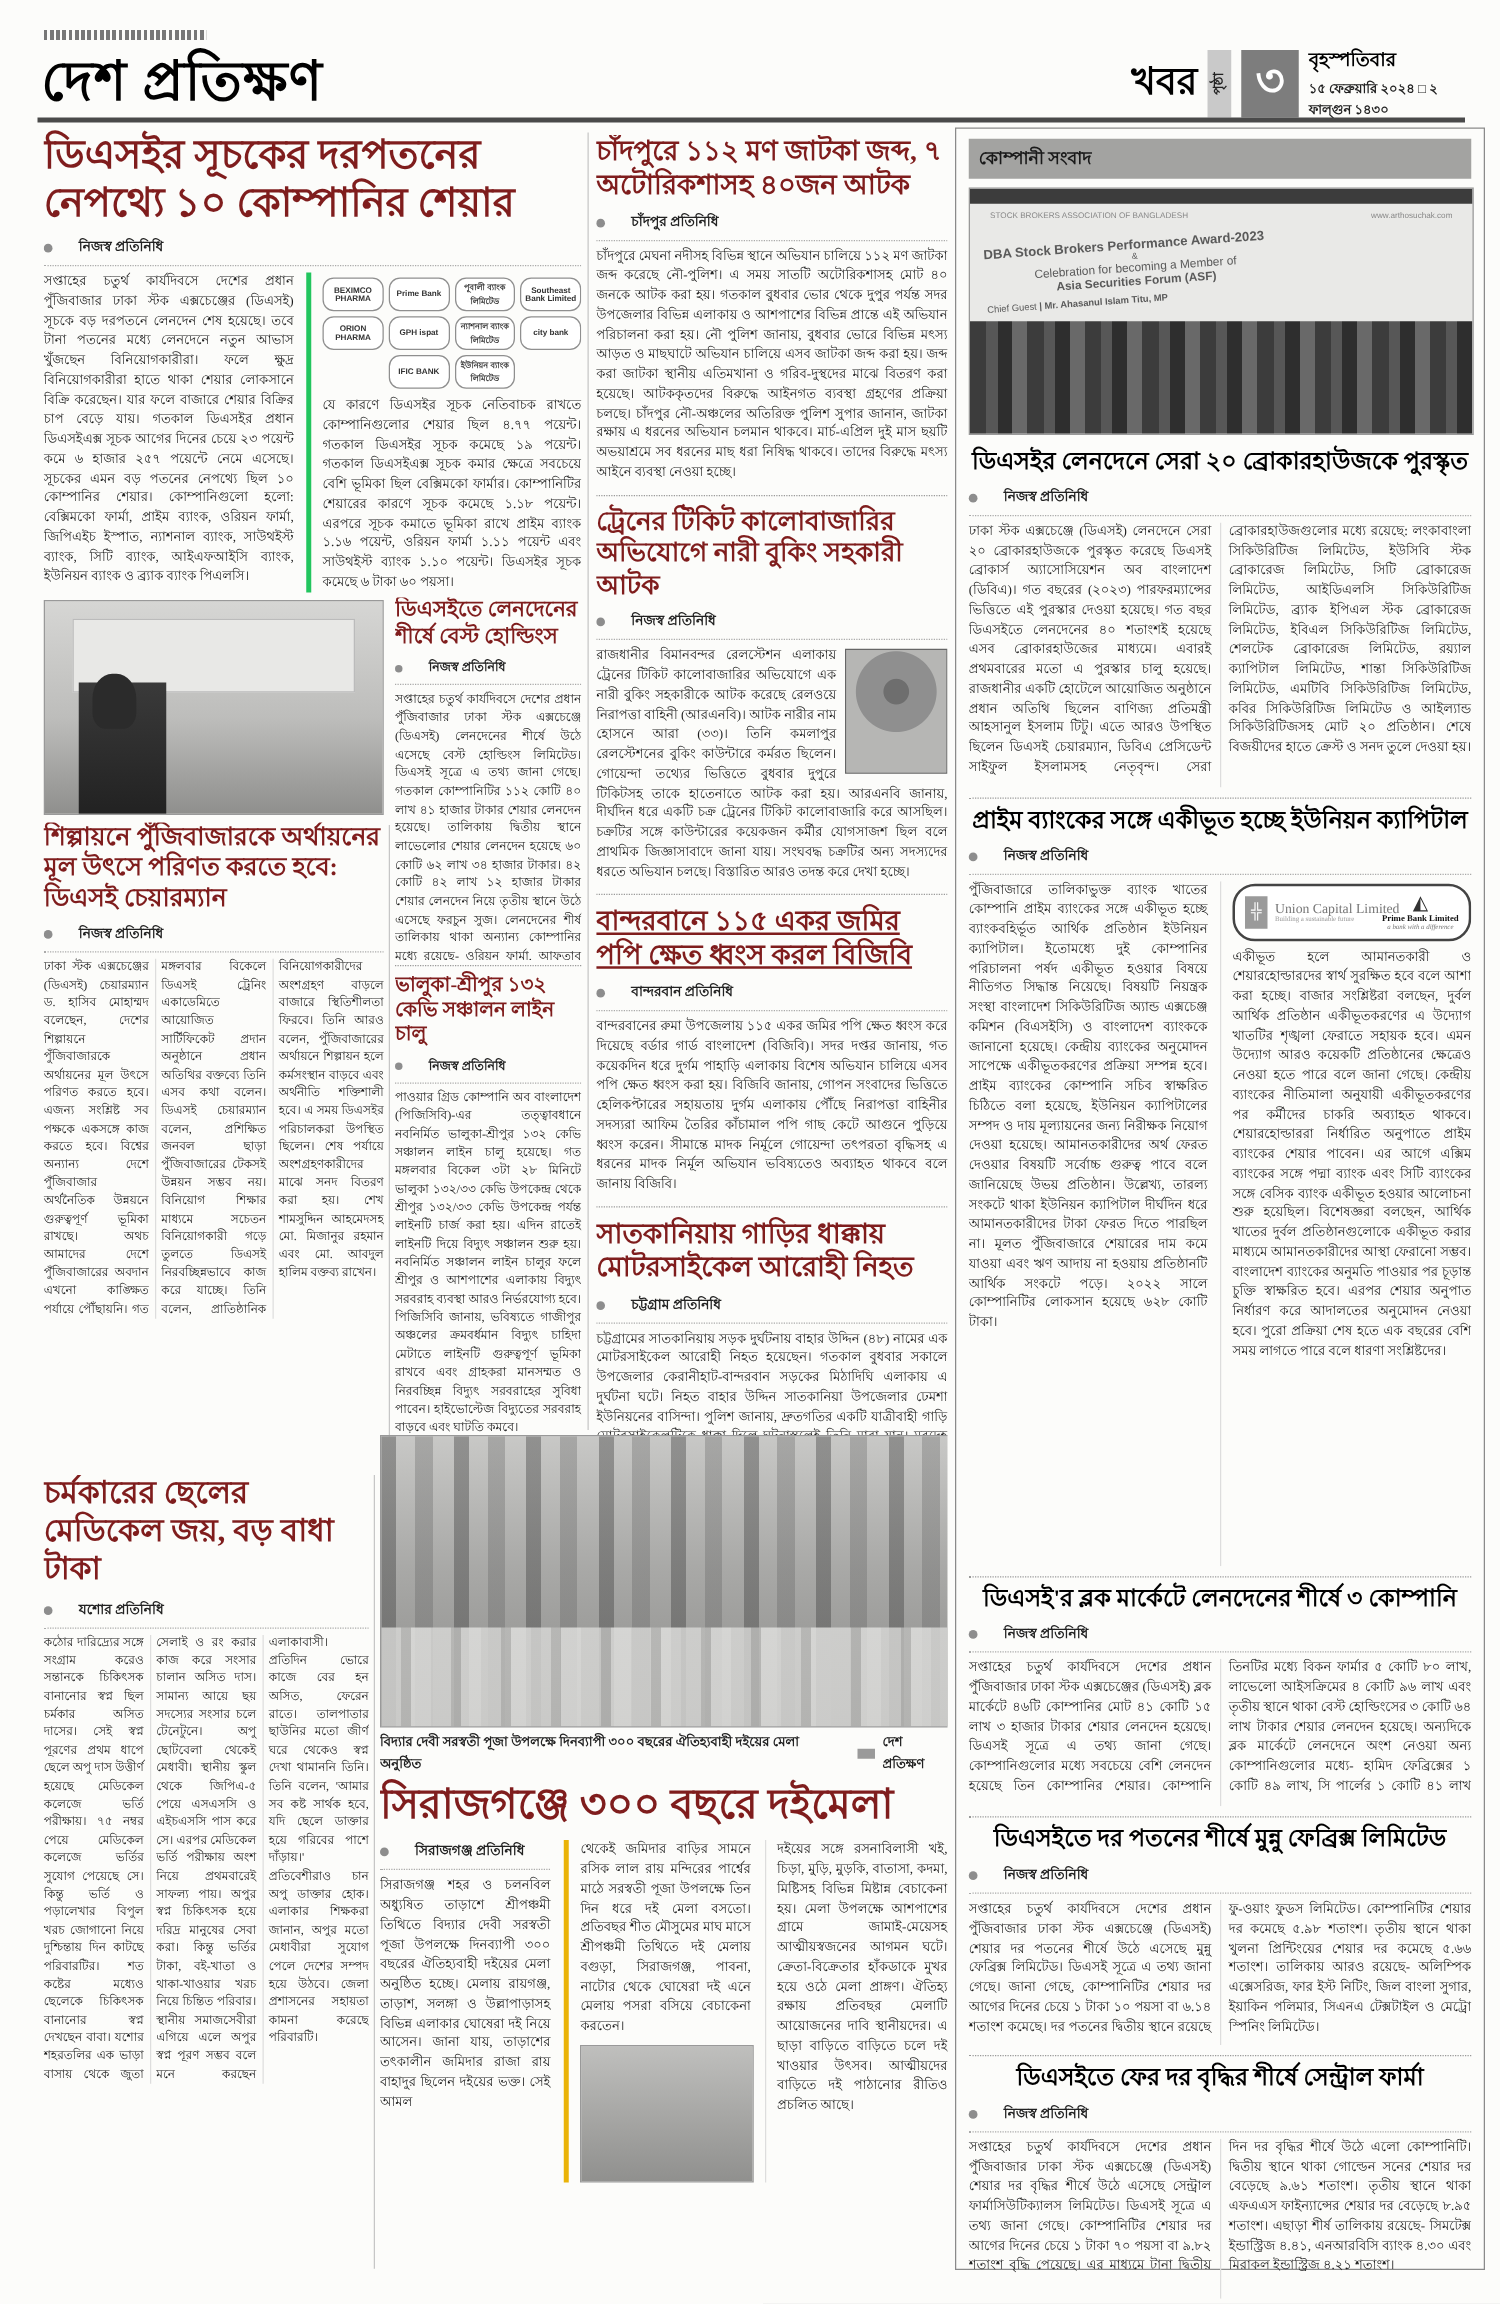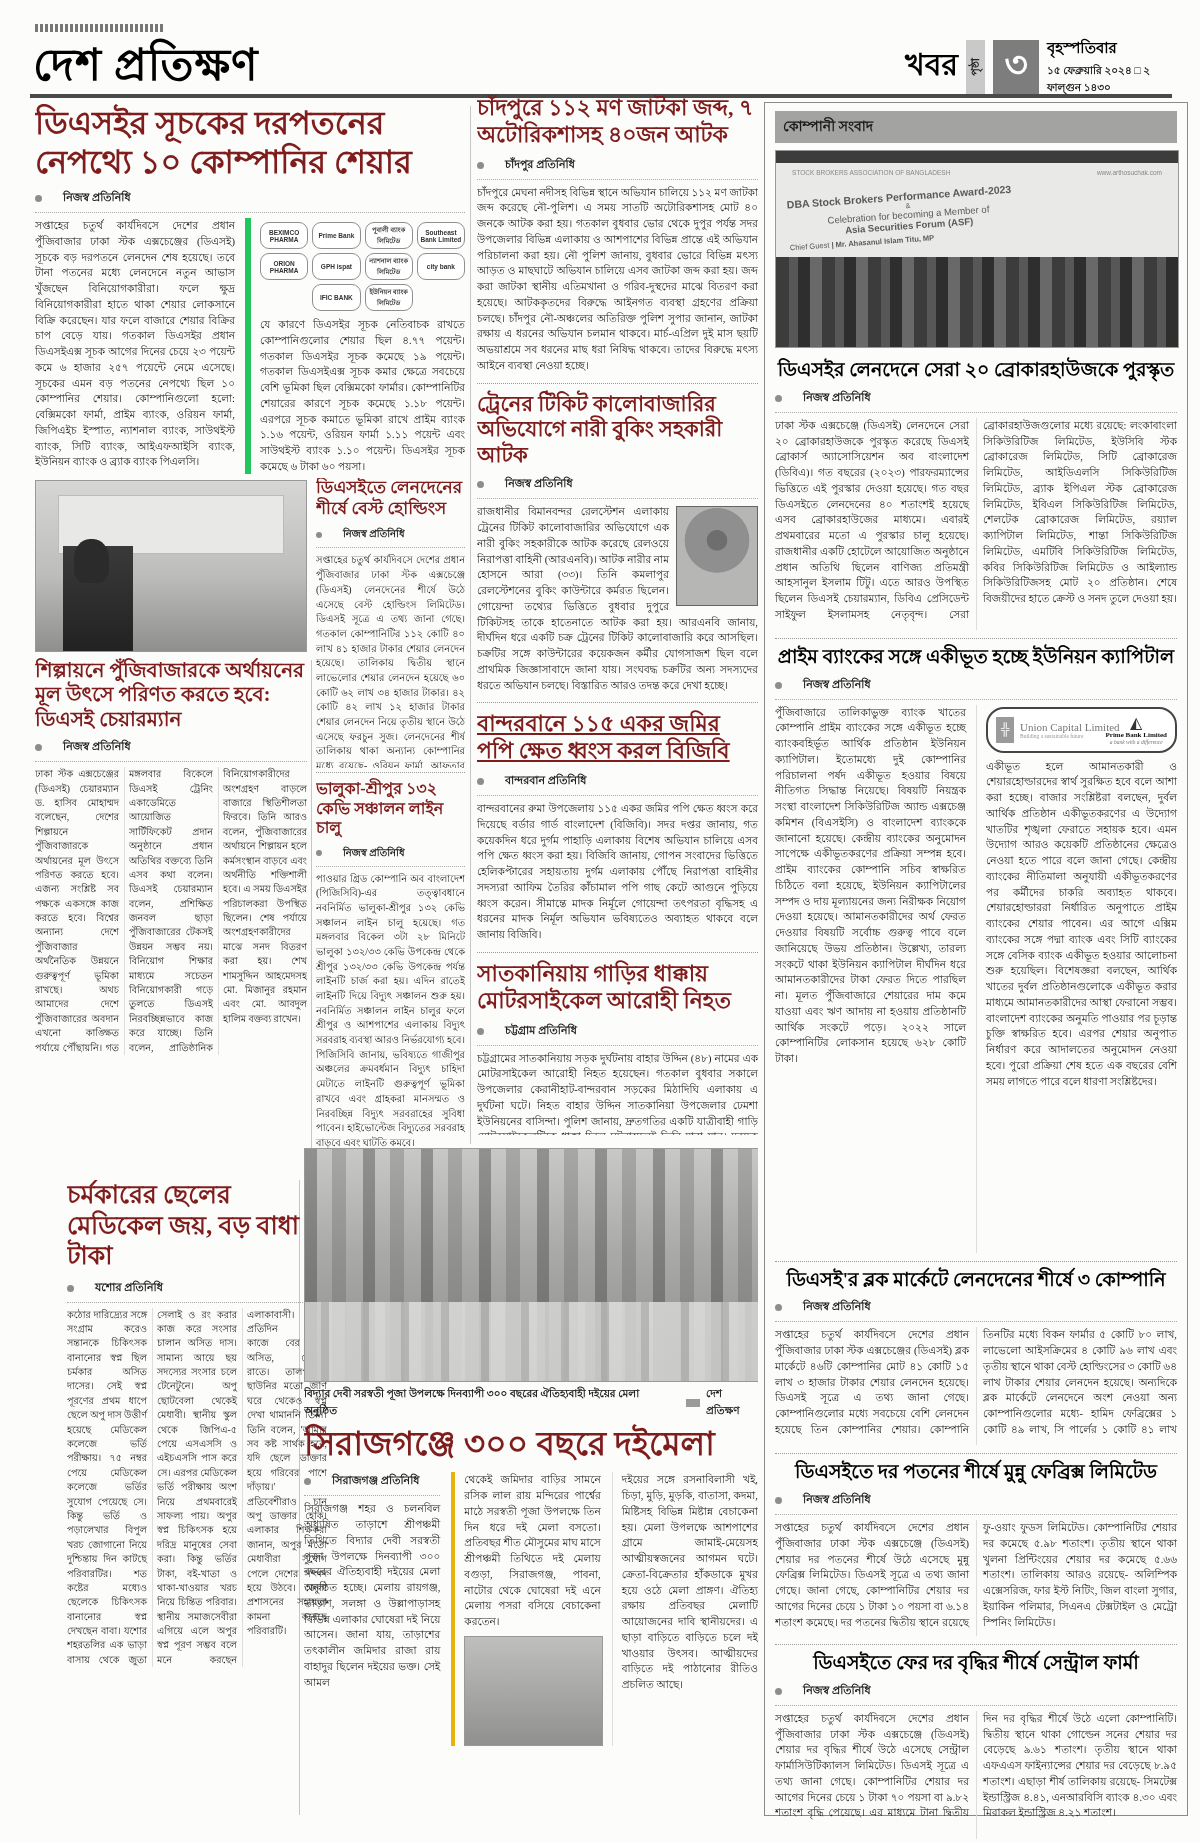--- a/index.html
+++ b/index.html
@@ -63,21 +63,21 @@
   <div class="vline" style="left:299px;top:1180px;height:635px;"></div>
 
   <div class="art" style="left:35px;top:104px;width:430px;height:370px;">
     <div class="hl" style="font-size:32px;">ডিএসইর সূচকের দরপতনের নেপথ্যে ১০ কোম্পানির শেয়ার</div>
     <div class="by">
       <span class="dot"></span>
       <span>নিজস্ব প্রতিনিধি</span>
     </div>
     <div style="display:flex;gap:10px;">
       <div class="bd" style="flex:0 0 200px;">সপ্তাহের চতুর্থ কার্যদিবসে দেশের প্রধান পুঁজিবাজার ঢাকা স্টক এক্সচেঞ্জের (ডিএসই) সূচকে বড় দরপতনে লেনদেন শেষ হয়েছে। তবে টানা পতনের মধ্যে লেনদেনে নতুন আভাস খুঁজছেন বিনিয়োগকারীরা। ফলে ক্ষুদ্র বিনিয়োগকারীরা হাতে থাকা শেয়ার লোকসানে বিক্রি করেছেন। যার ফলে বাজারে শেয়ার বিক্রির চাপ বেড়ে যায়। গতকাল ডিএসইর প্রধান ডিএসইএক্স সূচক আগের দিনের চেয়ে ২৩ পয়েন্ট কমে ৬ হাজার ২৫৭ পয়েন্টে নেমে এসেছে। সূচকের এমন বড় পতনের নেপথ্যে ছিল ১০ কোম্পানির শেয়ার। কোম্পানিগুলো হলো: বেক্সিমকো ফার্মা, প্রাইম ব্যাংক, ওরিয়ন ফার্মা, জিপিএইচ ইস্পাত, ন্যাশনাল ব্যাংক, সাউথইস্ট ব্যাংক, সিটি ব্যাংক, আইএফআইসি ব্যাংক, ইউনিয়ন ব্যাংক ও ব্র্যাক ব্যাংক পিএলসি।</div>
-      <div style="flex:1;border-left:6px solid #22c55e;padding-left:9px;min-width:0;">
+      <div style="flex:1;border-left:4px solid #22c55e;padding-left:9px;min-width:0;">
         <div class="tilegrid">
           <div class="tile">BEXIMCO PHARMA</div>
           <div class="tile">Prime Bank</div>
           <div class="tile">পূবালী ব্যাংক লিমিটেড</div>
           <div class="tile">Southeast Bank Limited</div>
           <div class="tile">ORION PHARMA</div>
           <div class="tile">GPH ispat</div>
           <div class="tile">ন্যাশনাল ব্যাংক লিমিটেড</div>
           <div class="tile">city bank</div>
           <div class="tile" style="grid-column:2;">IFIC BANK</div>
@@ -115,30 +115,30 @@
 
   <div class="art" style="left:316px;top:772px;width:149px;height:396px;border-top:1px dotted #999;padding-top:6px;">
     <div class="hl" style="font-size:16px;">ভালুকা-শ্রীপুর ১৩২ কেভি সঞ্চালন লাইন চালু</div>
     <div class="by" style="font-size:10px;">
       <span class="dot" style="width:6px;height:6px;"></span>
       <span>নিজস্ব প্রতিনিধি</span>
     </div>
     <div class="bd" style="font-size:9.8px;">পাওয়ার গ্রিড কোম্পানি অব বাংলাদেশ (পিজিসিবি)-এর তত্ত্বাবধানে নবনির্মিত ভালুকা-শ্রীপুর ১৩২ কেভি সঞ্চালন লাইন চালু হয়েছে। গত মঙ্গলবার বিকেল ৩টা ২৮ মিনিটে ভালুকা ১৩২/৩৩ কেভি উপকেন্দ্র থেকে শ্রীপুর ১৩২/৩৩ কেভি উপকেন্দ্র পর্যন্ত লাইনটি চার্জ করা হয়। এদিন রাতেই লাইনটি দিয়ে বিদ্যুৎ সঞ্চালন শুরু হয়। নবনির্মিত সঞ্চালন লাইন চালুর ফলে শ্রীপুর ও আশপাশের এলাকায় বিদ্যুৎ সরবরাহ ব্যবস্থা আরও নির্ভরযোগ্য হবে। পিজিসিবি জানায়, ভবিষ্যতে গাজীপুর অঞ্চলের ক্রমবর্ধমান বিদ্যুৎ চাহিদা মেটাতে লাইনটি গুরুত্বপূর্ণ ভূমিকা রাখবে এবং গ্রাহকরা মানসম্মত ও নিরবচ্ছিন্ন বিদ্যুৎ সরবরাহের সুবিধা পাবেন। হাইভোল্টেজ বিদ্যুতের সরবরাহ বাড়বে এবং ঘাটতি কমবে।</div>
   </div>
 
-  <div class="art" style="left:35px;top:1180px;width:260px;height:635px;margin-left:32px;">
+  <div class="art" style="left:35px;top:1180px;width:260px;height:635px;">
     <div class="hl" style="font-size:25px;">চর্মকারের ছেলের মেডিকেল জয়, বড় বাধা টাকা</div>
     <div class="by">
       <span class="dot"></span>
       <span>যশোর প্রতিনিধি</span>
     </div>
     <div class="bd cols3" style="font-size:9.6px;">কঠোর দারিদ্র্যের সঙ্গে সংগ্রাম করেও সন্তানকে চিকিৎসক বানানোর স্বপ্ন ছিল চর্মকার অসিত দাসের। সেই স্বপ্ন পূরণের প্রথম ধাপে ছেলে অপু দাস উত্তীর্ণ হয়েছে মেডিকেল কলেজে ভর্তি পরীক্ষায়। ৭৫ নম্বর পেয়ে মেডিকেল কলেজে ভর্তির সুযোগ পেয়েছে সে। কিন্তু ভর্তি ও পড়ালেখার বিপুল খরচ জোগানো নিয়ে দুশ্চিন্তায় দিন কাটছে পরিবারটির। শত কষ্টের মধ্যেও ছেলেকে চিকিৎসক বানানোর স্বপ্ন দেখছেন বাবা। যশোর শহরতলির এক ভাড়া বাসায় থেকে জুতা সেলাই ও রং করার কাজ করে সংসার চালান অসিত দাস। সামান্য আয়ে ছয় সদস্যের সংসার চলে টেনেটুনে। অপু ছোটবেলা থেকেই মেধাবী। স্থানীয় স্কুল থেকে জিপিএ-৫ পেয়ে এসএসসি ও এইচএসসি পাস করে সে। এরপর মেডিকেল ভর্তি পরীক্ষায় অংশ নিয়ে প্রথমবারেই সাফল্য পায়। অপুর স্বপ্ন চিকিৎসক হয়ে দরিদ্র মানুষের সেবা করা। কিন্তু ভর্তির টাকা, বই-খাতা ও থাকা-খাওয়ার খরচ নিয়ে চিন্তিত পরিবার। স্থানীয় সমাজসেবীরা এগিয়ে এলে অপুর স্বপ্ন পূরণ সম্ভব বলে মনে করছেন এলাকাবাসী। প্রতিদিন ভোরে কাজে বের হন অসিত, ফেরেন রাতে। তালপাতার ছাউনির মতো জীর্ণ ঘরে থেকেও স্বপ্ন দেখা থামাননি তিনি। তিনি বলেন, 'আমার সব কষ্ট সার্থক হবে, যদি ছেলে ডাক্তার হয়ে গরিবের পাশে দাঁড়ায়।' প্রতিবেশীরাও চান অপু ডাক্তার হোক। এলাকার শিক্ষকরা জানান, অপুর মতো মেধাবীরা সুযোগ পেলে দেশের সম্পদ হয়ে উঠবে। জেলা প্রশাসনের সহায়তা কামনা করেছে পরিবারটি।</div>
   </div>
 
-  <div class="art" style="left:477px;top:95px;width:281px;height:1040px;">
+  <div class="art" style="left:477px;top:108px;width:281px;height:1040px;">
 
     <div>
       <div class="hl" style="font-size:22px;">চাঁদপুরে ১১২ মণ জাটকা জব্দ, ৭ অটোরিকশাসহ ৪০জন আটক</div>
       <div class="by">
         <span class="dot"></span>
         <span>চাঁদপুর প্রতিনিধি</span>
       </div>
       <div class="bd">চাঁদপুরে মেঘনা নদীসহ বিভিন্ন স্থানে অভিযান চালিয়ে ১১২ মণ জাটকা জব্দ করেছে নৌ-পুলিশ। এ সময় সাতটি অটোরিকশাসহ মোট ৪০ জনকে আটক করা হয়। গতকাল বুধবার ভোর থেকে দুপুর পর্যন্ত সদর উপজেলার বিভিন্ন এলাকায় ও আশপাশের বিভিন্ন প্রান্তে এই অভিযান পরিচালনা করা হয়। নৌ পুলিশ জানায়, বুধবার ভোরে বিভিন্ন মৎস্য আড়ত ও মাছঘাটে অভিযান চালিয়ে এসব জাটকা জব্দ করা হয়। জব্দ করা জাটকা স্থানীয় এতিমখানা ও গরিব-দুস্থদের মাঝে বিতরণ করা হয়েছে। আটককৃতদের বিরুদ্ধে আইনগত ব্যবস্থা গ্রহণের প্রক্রিয়া চলছে। চাঁদপুর নৌ-অঞ্চলের অতিরিক্ত পুলিশ সুপার জানান, জাটকা রক্ষায় এ ধরনের অভিযান চলমান থাকবে। মার্চ-এপ্রিল দুই মাস ছয়টি অভয়াশ্রমে সব ধরনের মাছ ধরা নিষিদ্ধ থাকবে। তাদের বিরুদ্ধে মৎস্য আইনে ব্যবস্থা নেওয়া হচ্ছে।</div>
     </div>
 

